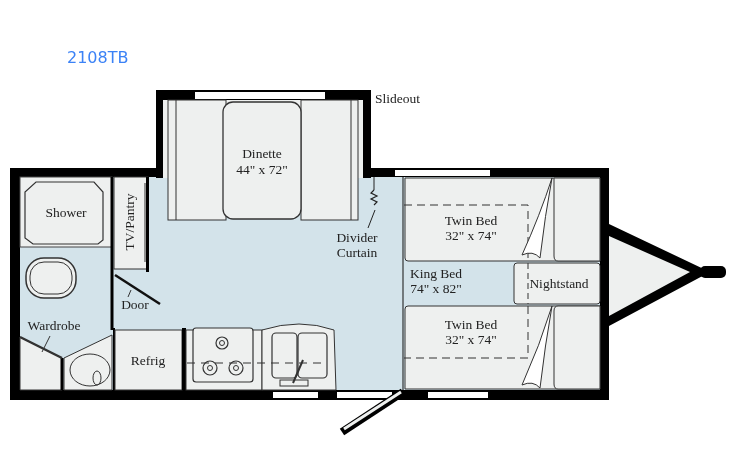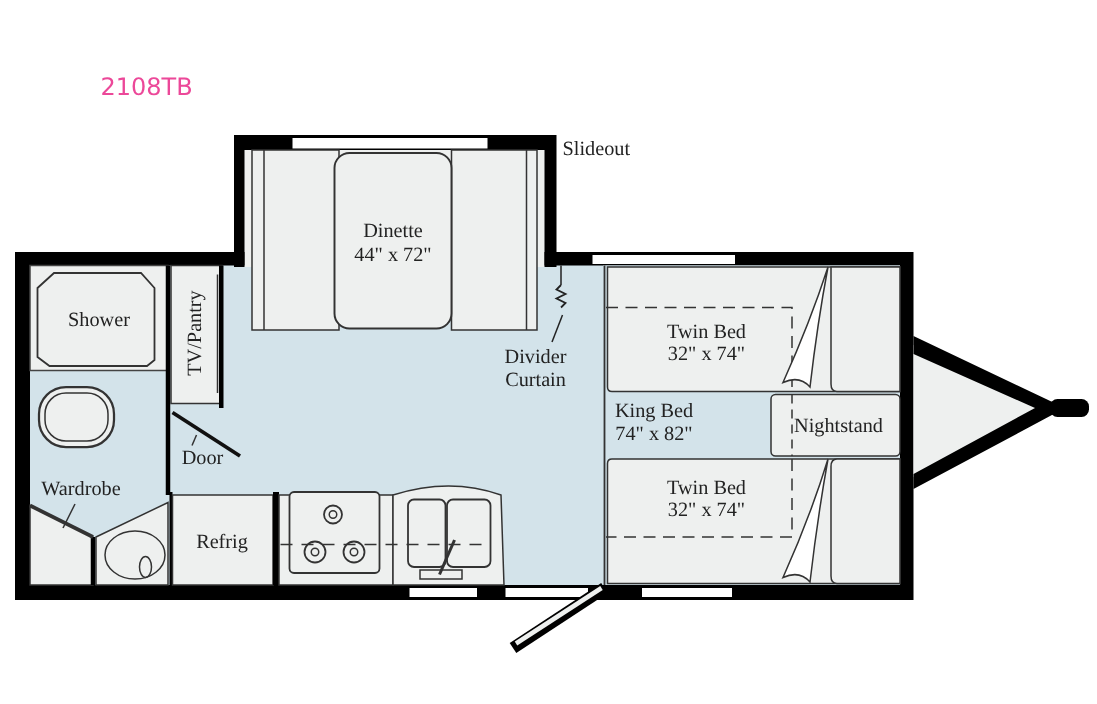--- a/index.html
+++ b/index.html
@@ -1,17 +1,17 @@
 <!DOCTYPE html>
 <html><head>
 <meta charset="utf-8">
 <style>
   html, body { margin: 0; padding: 0; background: #ffffff; }
   body { width: 731px; height: 469px; position: relative; overflow: hidden; font-family: "Liberation Serif", serif; }
-  .model { position: absolute; left: 67px; top: 48px; font-family: "DejaVu Sans", sans-serif; font-size: 16px; color: #ec4899; }
+  .model { position: absolute; left: 67px; top: 48px; font-family: "DejaVu Sans", sans-serif; font-size: 16px; color: #3b82f6; }
   svg { position: absolute; left: 0; top: 0; }
   .lbl { font-family: "Liberation Serif", serif; font-size: 13.5px; fill: #222; }
 </style>
 </head>
 <body>
 
 <div class="model">2108TB</div>
 
 <svg width="731" height="469" viewBox="0 0 731 469">
 

